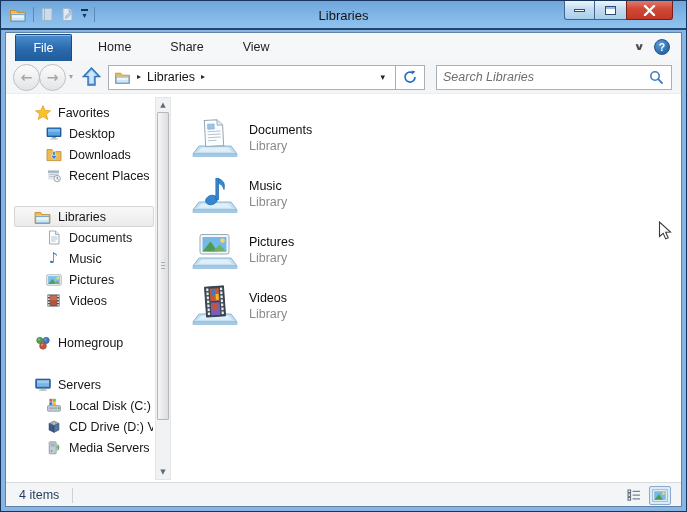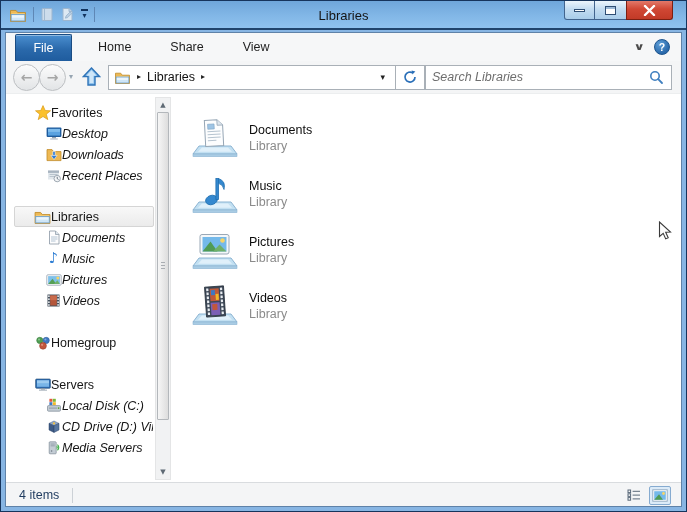--- a/index.html
+++ b/index.html
@@ -48,31 +48,31 @@
                background:linear-gradient(#fcfcfc,#e2e4e6); display:flex; align-items:center; justify-content:center;
                color:#a6a6a6; font-size:14px; font-weight:bold; }
   .navcircle.fwd { margin-left:-1px; }
   .nav-chevron { color:#97a5b2; font-size:8px; margin:0 5px 0 3px; }
   .upbtn { margin:0 7px 0 4px; display:flex; align-items:center; }
   .addresswrap { display:flex; align-items:stretch; height:25px; width:317px; flex:none; border:1px solid #a9b0b7; background:#fff; }
   .addressbar { flex:1; display:flex; align-items:center; padding-left:5px; gap:6px; font-size:12.5px; color:#111; }
   .bc-arrow { font-size:8px; color:#222; }
   .addr-caret { margin-left:auto; padding:0 10px; font-size:9px; color:#222; display:flex; align-items:center; }
   .refreshbtn { width:29px; flex:none; border-left:1px solid #a9b0b7; display:flex; align-items:center; justify-content:center; background:#fff; }
-  .searchbox { flex:1; height:25px; border:1px solid #a9b0b7; background:#fff; display:flex; align-items:center; padding:0 7px 0 6px; }
+  .searchbox { margin-left:11px; flex:1; height:25px; border:1px solid #a9b0b7; background:#fff; display:flex; align-items:center; padding:0 7px 0 6px; }
   .searchbox input { border:none; outline:none; flex:1; min-width:0; font-size:12.5px; font-style:italic; color:#555; background:transparent; font-family:"Liberation Sans",sans-serif; }
   .searchbox input::placeholder { color:#6e6e6e; font-style:italic; opacity:1; }
 
   
   .main { flex:1; display:flex; background:#fff; position:relative; min-height:0; }
 
   .sidebar { width:166px; flex:none; position:relative; padding-top:8px; font-size:12.5px; color:#161616; }
-  .srow { height:21px; display:flex; align-items:center; margin:0 18px 0 8px; padding-left:19px;
+  .srow { height:21px; display:flex; align-items:center; gap:7px; margin:0 18px 0 8px; padding-left:19px;
           border:1px solid transparent; border-radius:2px; white-space:nowrap; overflow:hidden; }
-  .srow.child { padding-left:30px;font-style:italic; }
+  .srow.child { padding-left:30px; }
   .srow.selected { background:linear-gradient(#f8f8f8,#ebebeb); border-color:#d5d5d5; }
   .sicon { width:17px; height:16px; flex:none; display:flex; align-items:center; justify-content:center; }
   .slabel { overflow:hidden; text-overflow:clip; }
   .sspacer { height:20px; }
   .sspacer2 { height:21px; }
 
   .vscroll { position:absolute; top:3px; right:1px; bottom:2px; width:16px; background:#f1f2f3; border:1px solid #e4e5e6; }
   .varrow { position:absolute; left:0; right:0; height:14px; display:flex; align-items:center; justify-content:center; color:#5f6a75; font-size:7px; }
   .varrow.up { top:0; } .varrow.down { bottom:0; }
   .vthumb { position:absolute; left:1px; right:1px; top:14px; height:308px; border:1px solid #b3b7bb; border-radius:1px;

